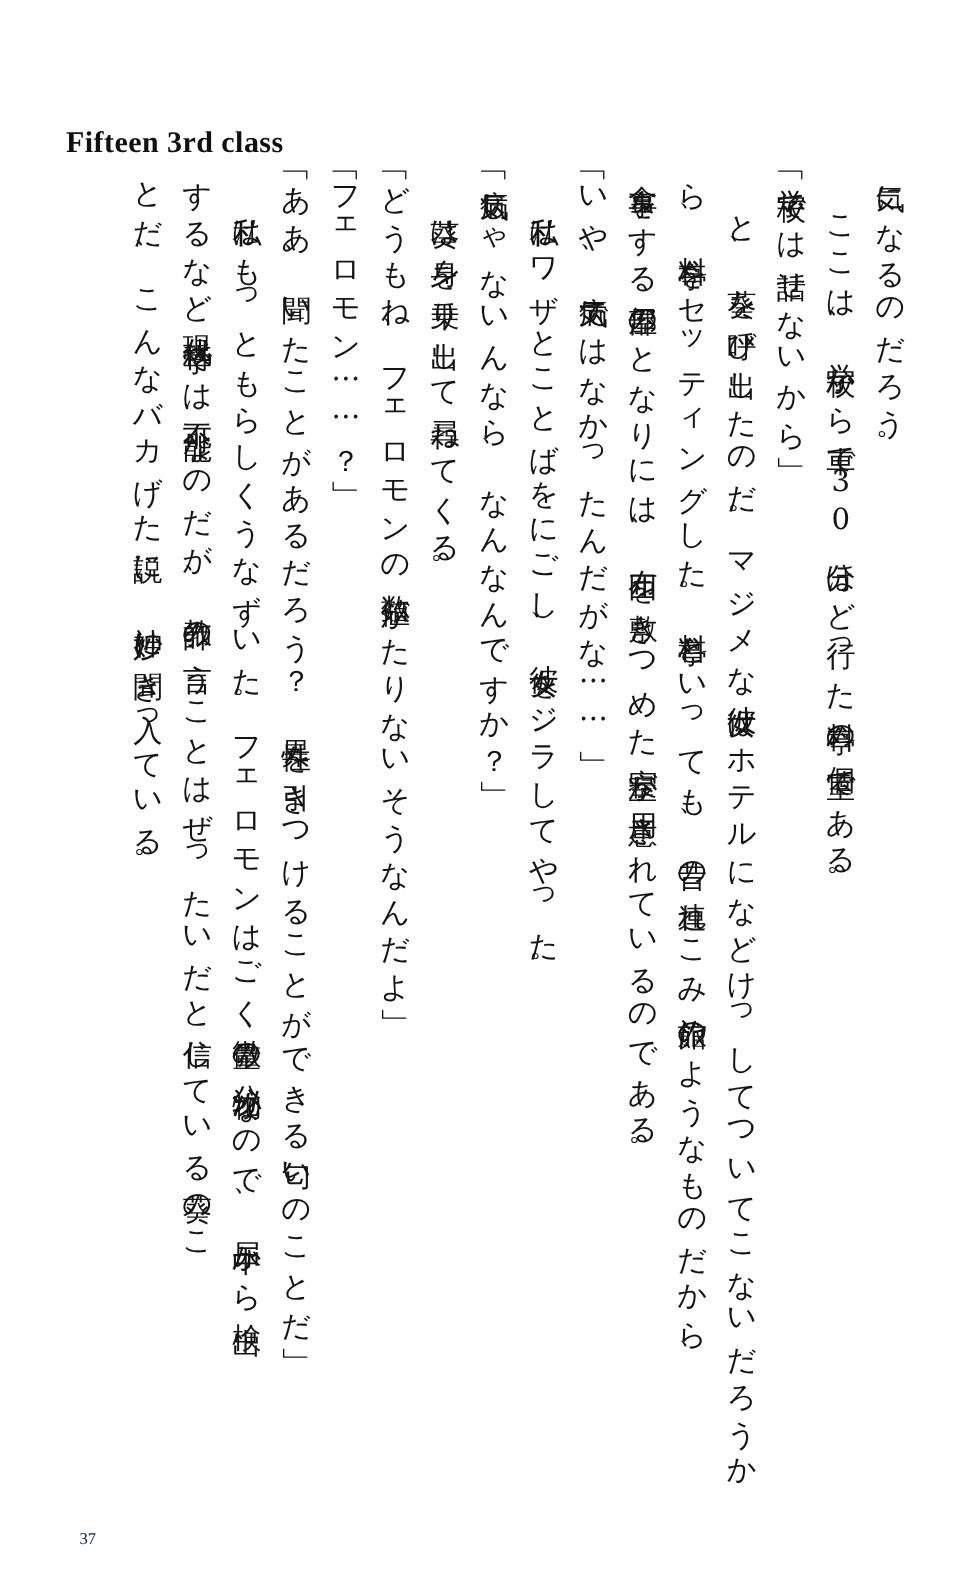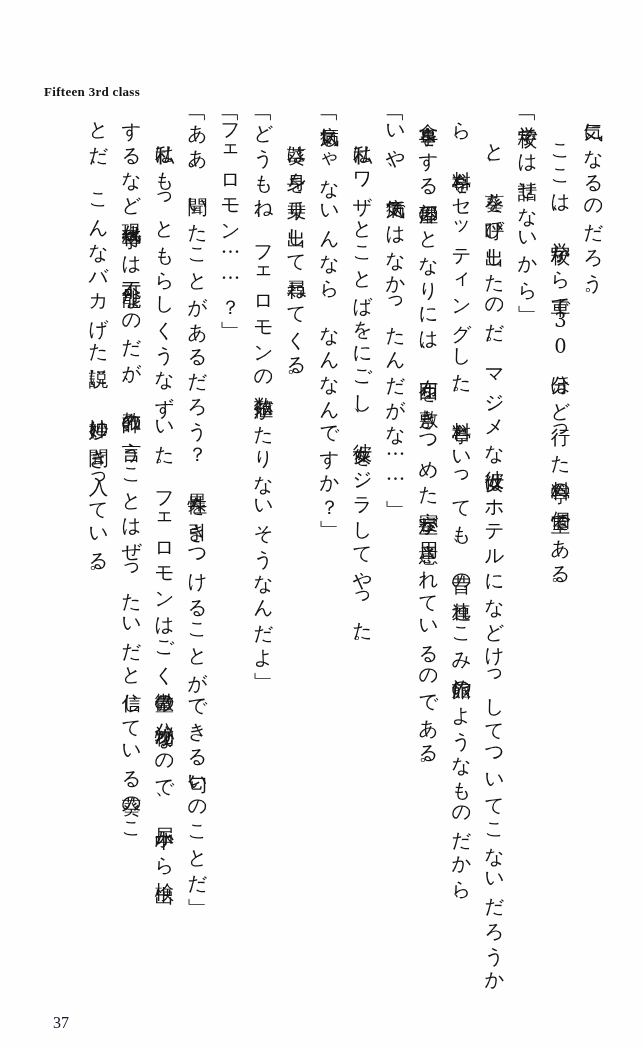--- a/index.html
+++ b/index.html
@@ -18,31 +18,31 @@
   .page {
     position: absolute;
     inset: 0;
     background: #fefefe;
   }
   .header {
     position: absolute;
     top: 84px;
     left: 44px;
     font-family: "Liberation Serif", serif;
-    font-size: 13px;
+    font-size: 20px;
     font-weight: bold;
     letter-spacing: 0.3px;
     color: #111;
   }
   .folio {
     position: absolute;
     bottom: 18px;
     left: 53px;
     font-family: "Liberation Serif", serif;
-    font-size: 16px;
+    font-size: 11px;
     color: #0f172a;
   }
   .body-area {
     position: absolute;
     top: 108px;
     left: 40px;
     width: 563px;
     height: 880px;
     display: flex;
     flex-direction: row-reverse;

